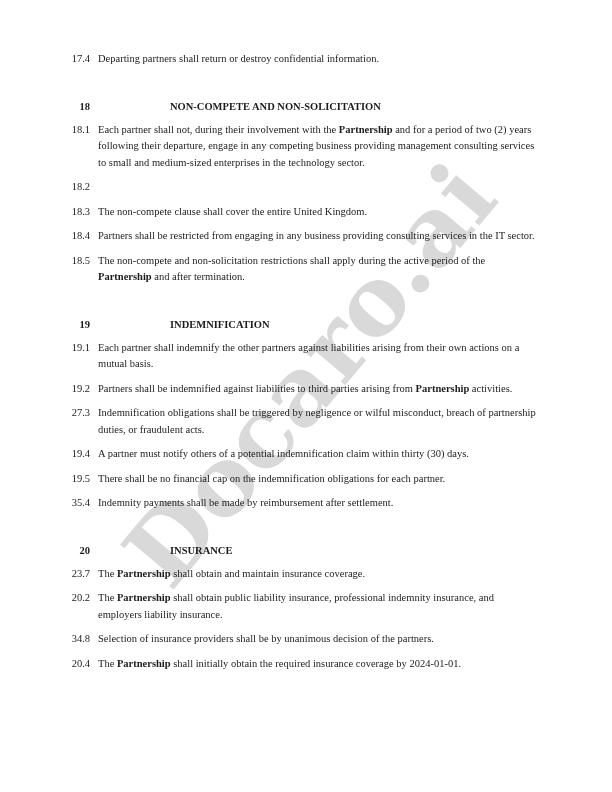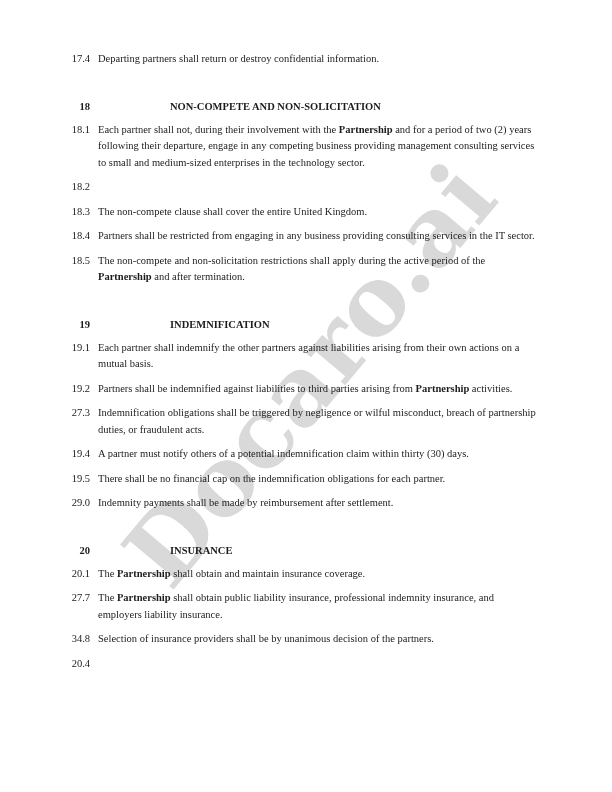--- a/index.html
+++ b/index.html
@@ -108,41 +108,42 @@
     <div class="num">19.4</div>
     <div class="txt"><span>A partner must notify others of a potential indemnification claim within thirty (30) days.</span></div>
   </div>
 
   <div class="row clause-row">
     <div class="num">19.5</div>
     <div class="txt"><span>There shall be no financial cap on the indemnification obligations for each partner.</span></div>
   </div>
 
   <div class="row clause-row">
-    <div class="num">29.0</div>
+    <div class="num">35.4</div>
     <div class="txt"><span>Indemnity payments shall be made by reimbursement after settlement.</span></div>
   </div>
 
   <div class="row heading-row">
     <div class="num">20</div>
     <div class="txt title">INSURANCE</div>
   </div>
 
   <div class="row clause-row">
-    <div class="num">20.1</div>
+    <div class="num">23.7</div>
     <div class="txt"><span>The </span><b>Partnership</b><span> shall obtain and maintain insurance coverage.</span></div>
   </div>
 
   <div class="row clause-row">
-    <div class="num">27.7</div>
+    <div class="num">20.2</div>
     <div class="txt"><span>The </span><b>Partnership</b><span> shall obtain public liability insurance, professional indemnity insurance, and employers liability insurance.</span></div>
   </div>
 
   <div class="row clause-row">
     <div class="num">34.8</div>
     <div class="txt"><span>Selection of insurance providers shall be by unanimous decision of the partners.</span></div>
   </div>
 
   <div class="row clause-row">
     <div class="num">20.4</div>
+    <div class="txt"><span>The </span><b>Partnership</b><span> shall initially obtain the required insurance coverage by 2024-01-01.</span></div>
   </div>
 </div>
 </div>
 
 </body></html>

